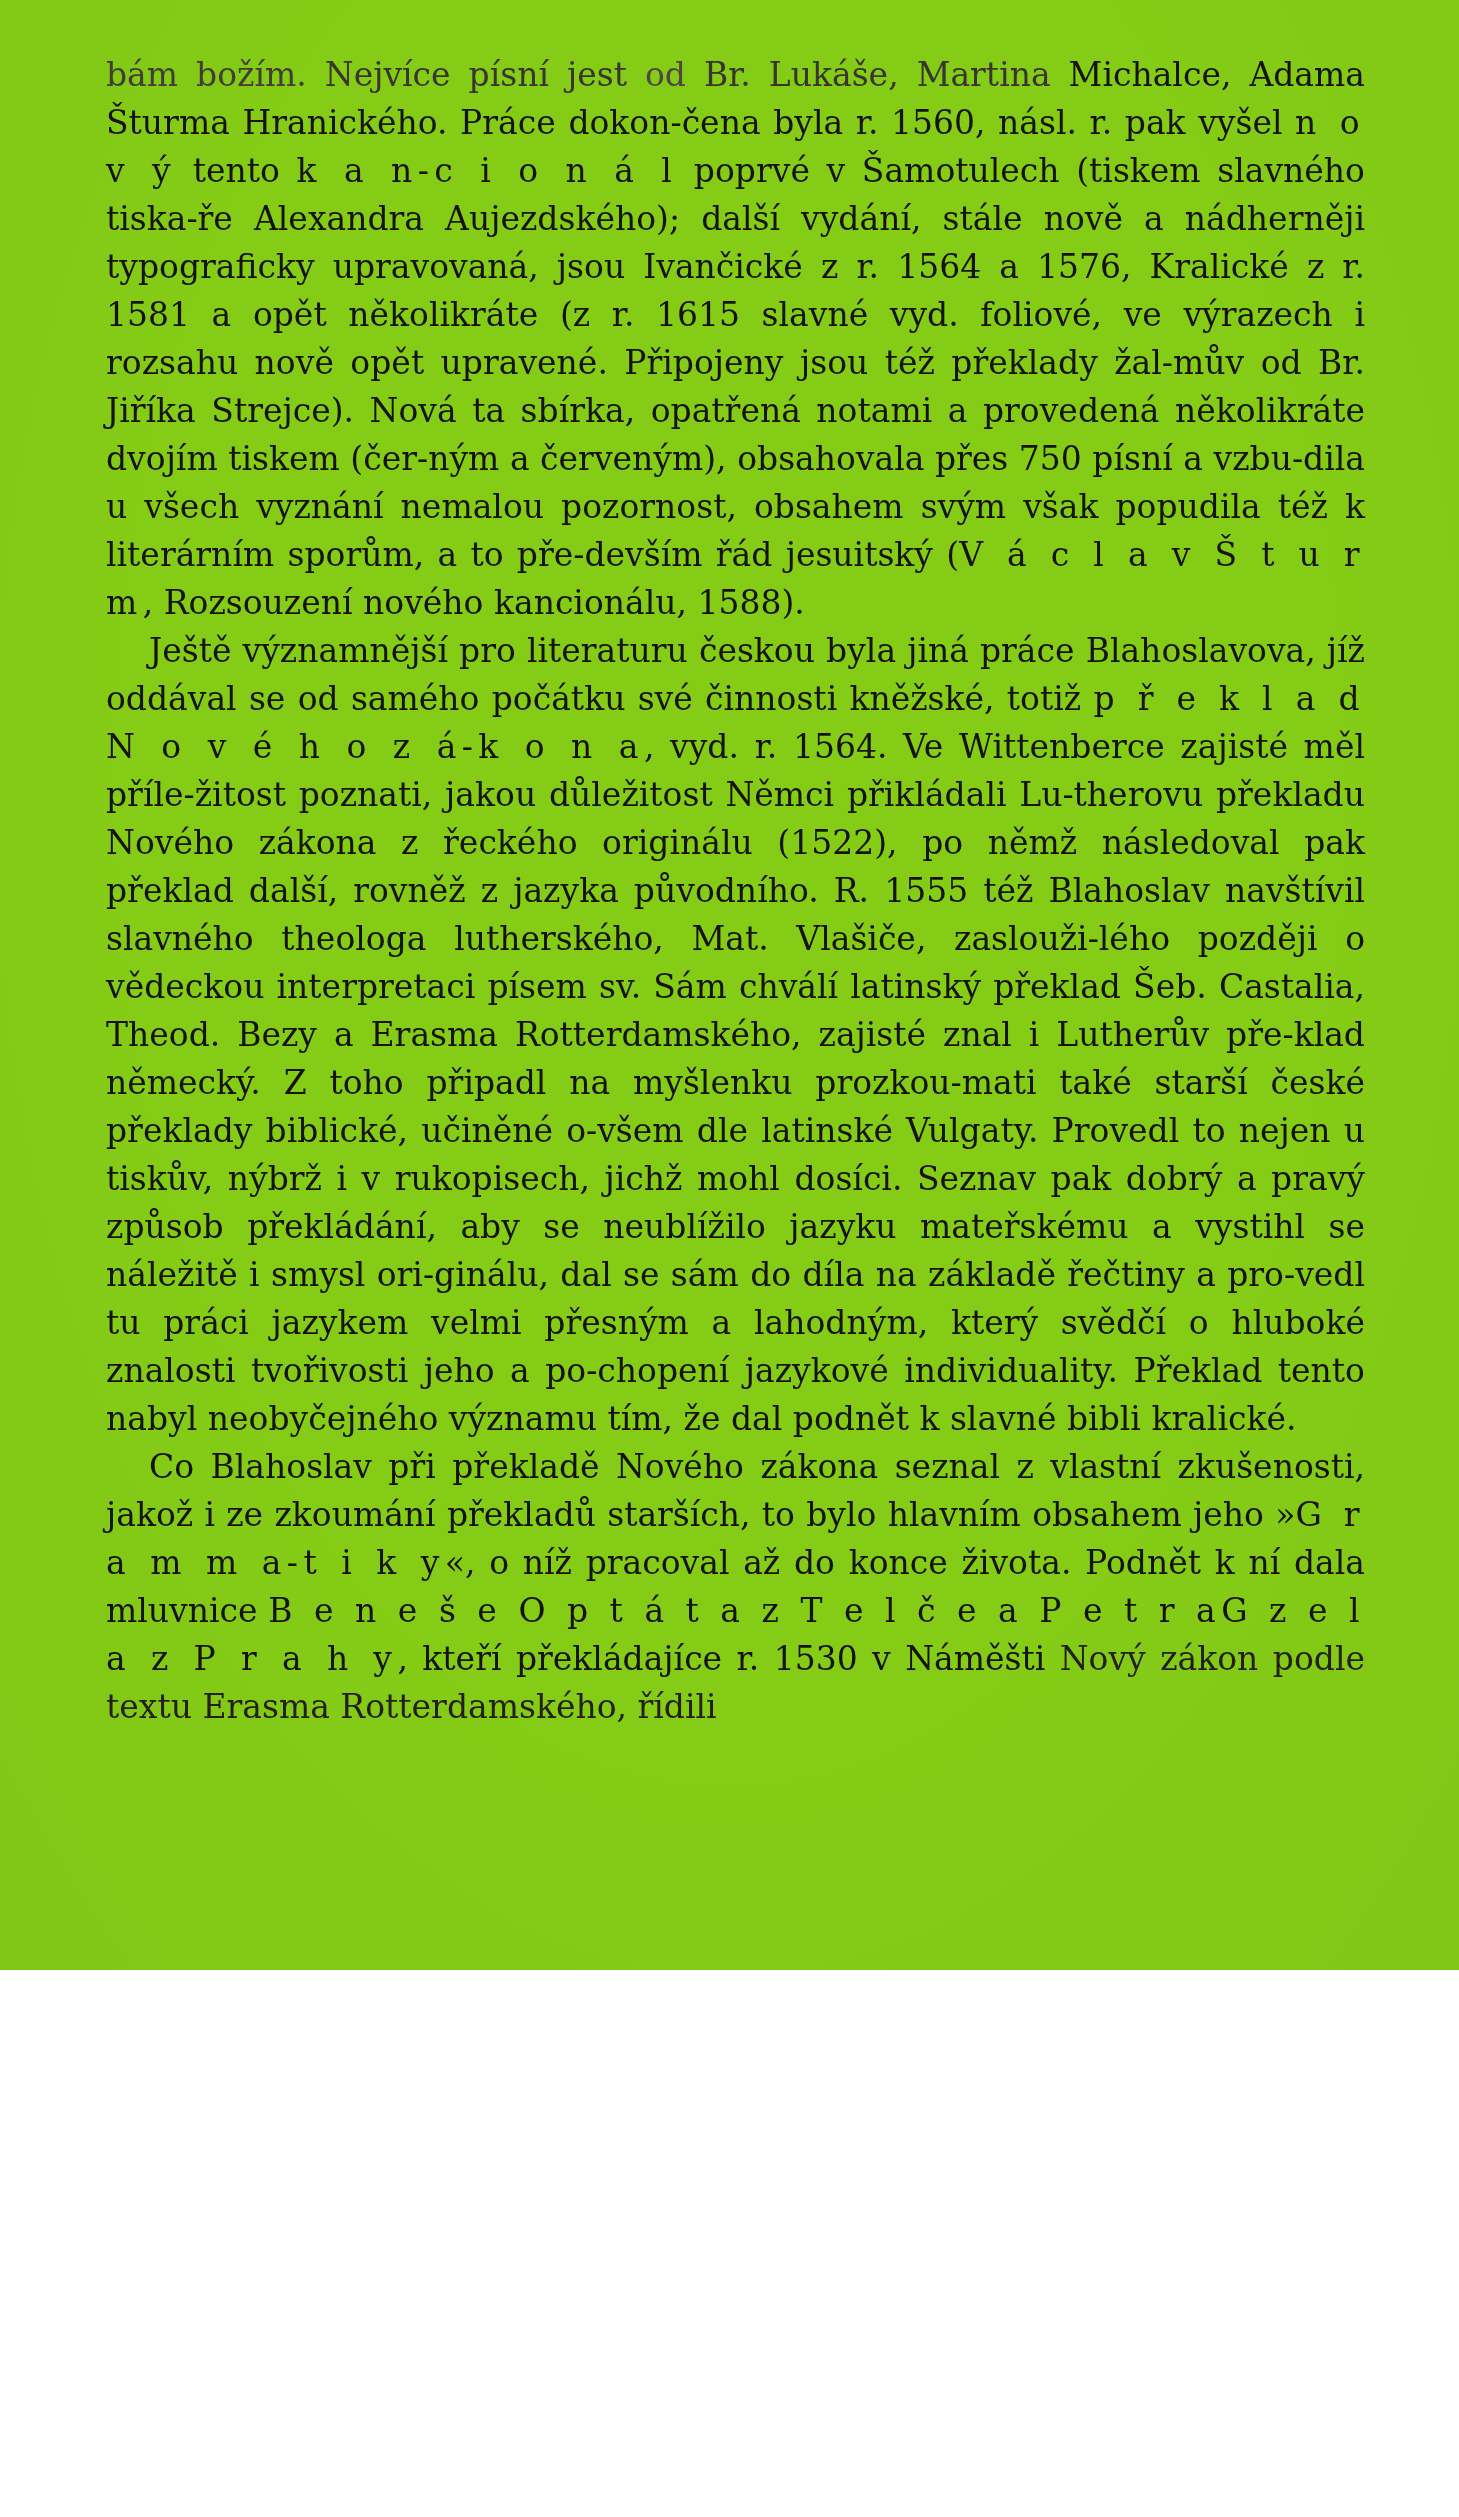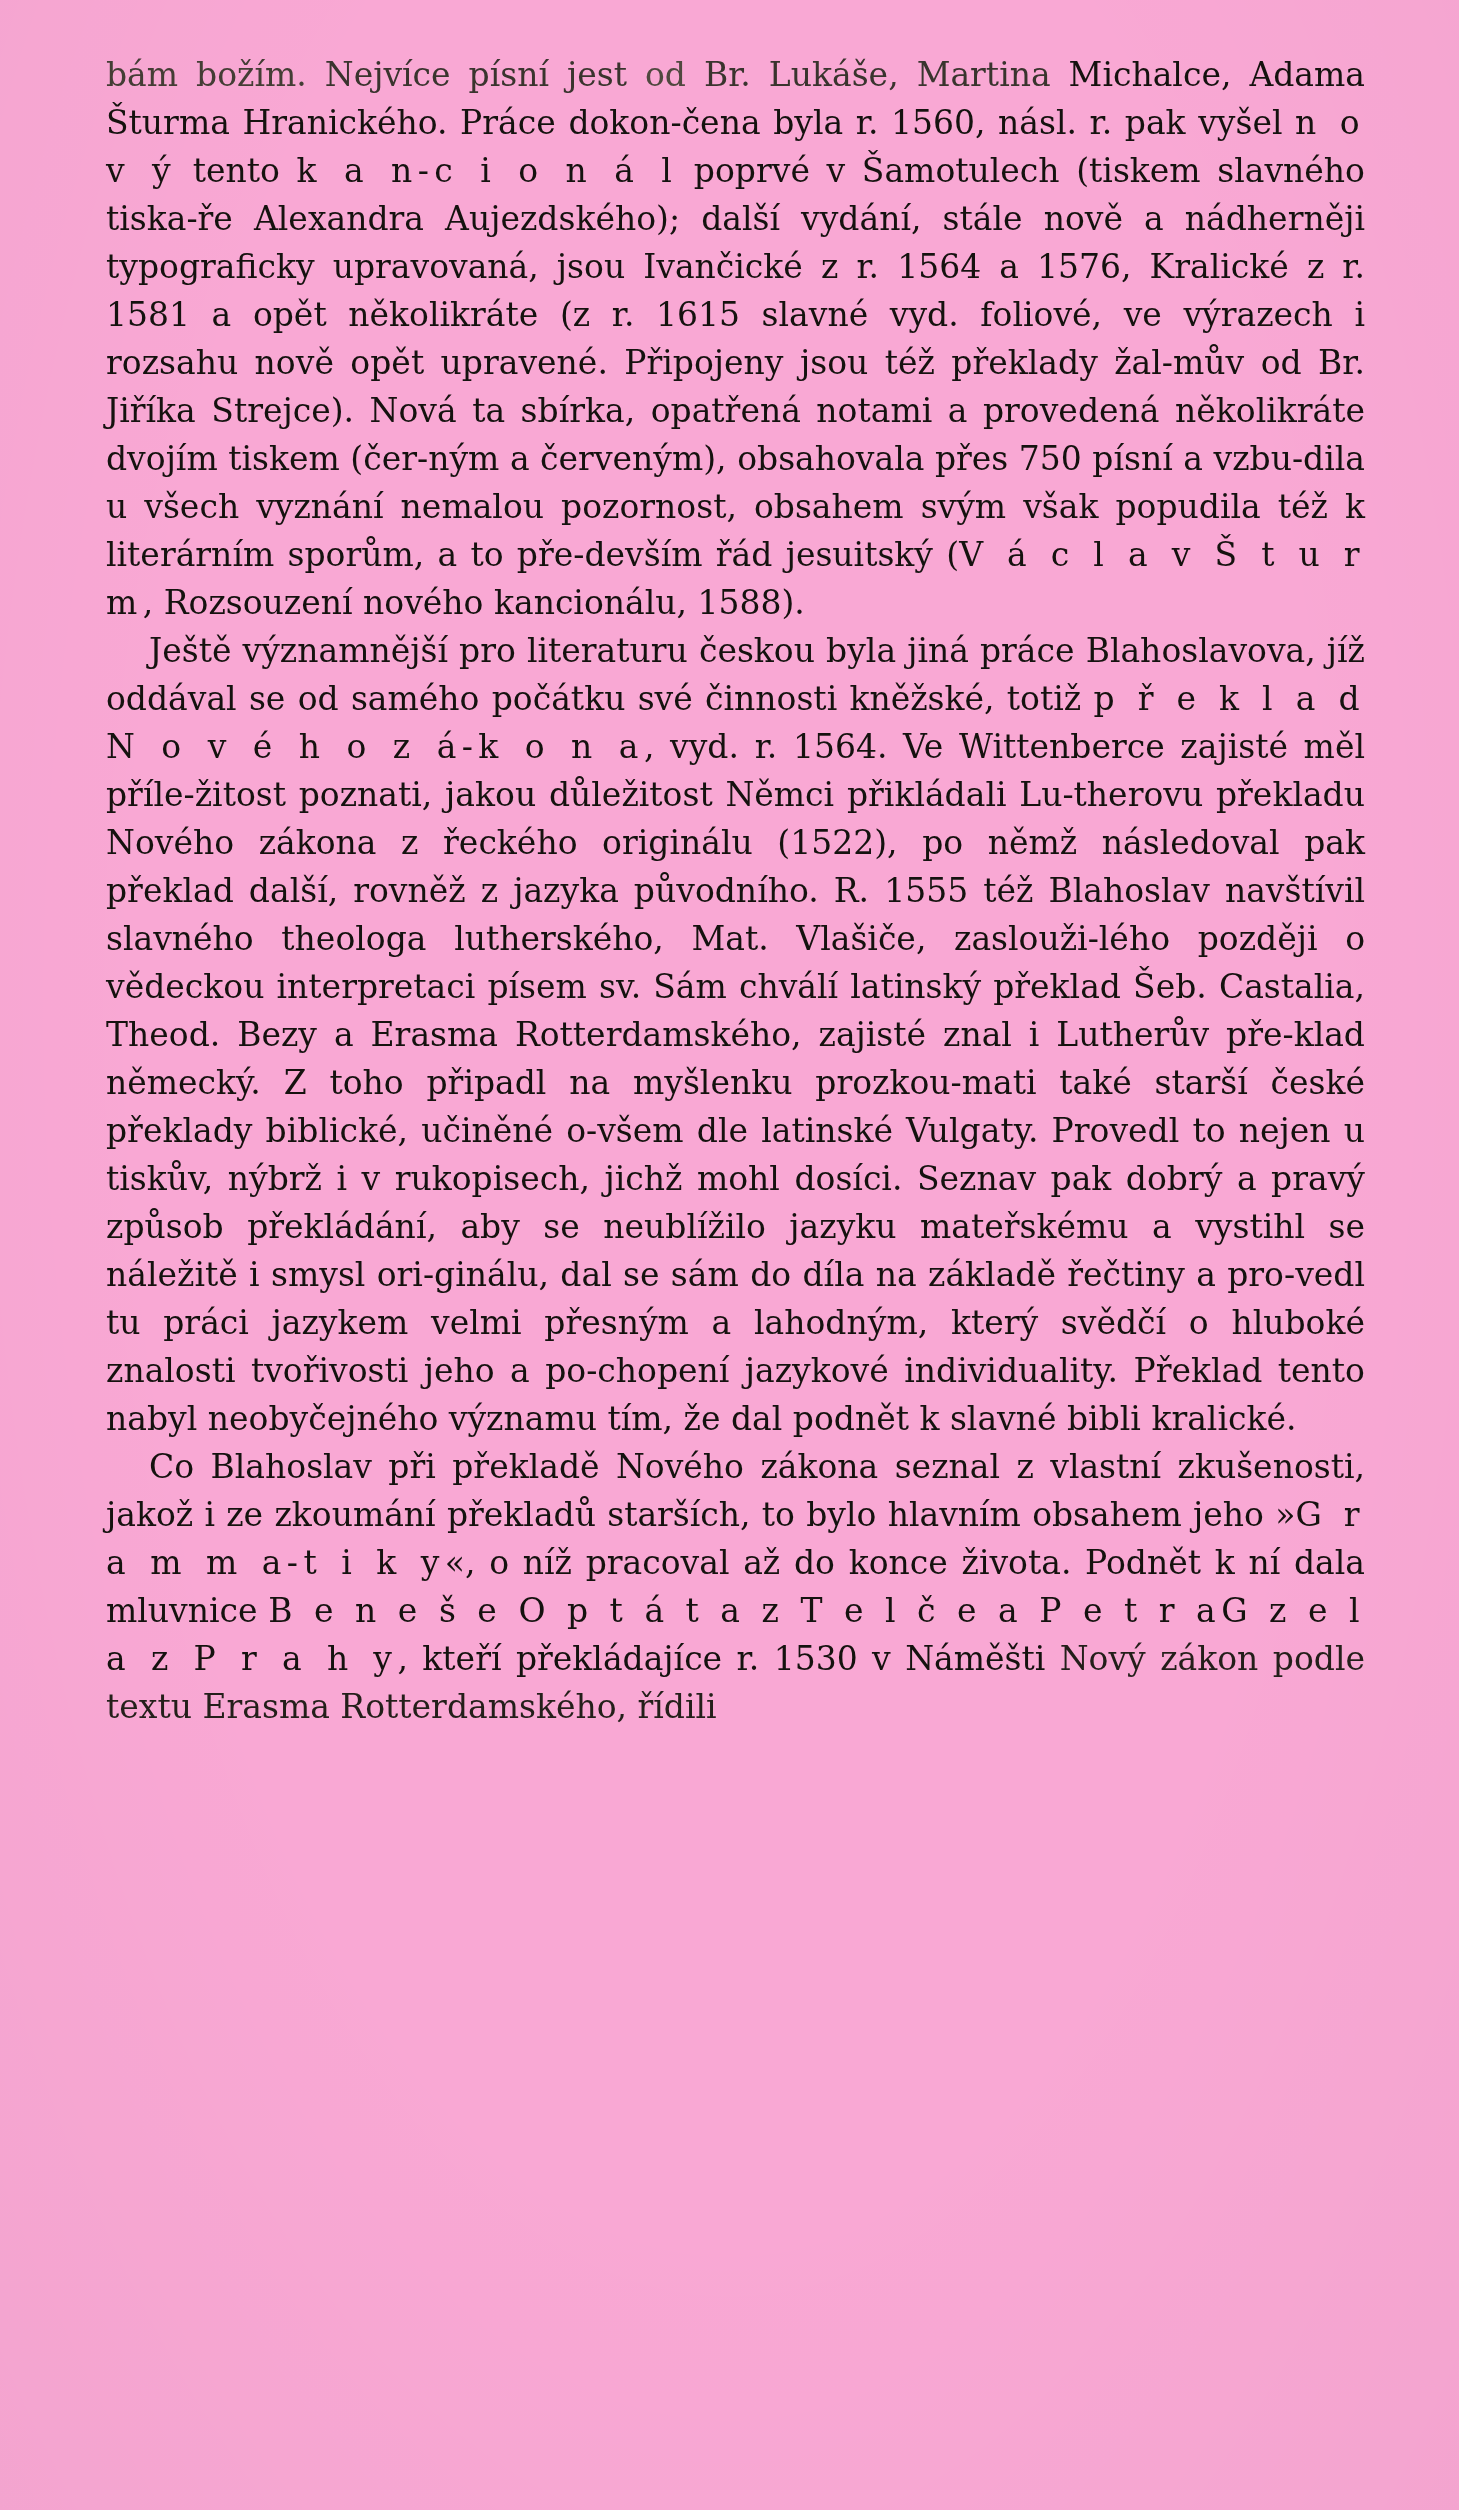--- a/index.html
+++ b/index.html
@@ -9,23 +9,23 @@
   }
   body {
     width: 1460px;
     height: 2518px;
     overflow: hidden;
     font-family: "DejaVu Serif", serif;
   }
   .page {
     box-sizing: border-box;
     width: 1460px;
-    height: 2510px;
+    height: 1970px;
     padding: 51px 95px 0 106px;
-    background: #f9a8d4;
+    background: #84cc16;
     position: relative;
   }
   .scan-tint {
     position: absolute;
     inset: 0;
     pointer-events: none;
     background:
       radial-gradient(ellipse at 50% 40%, rgba(255,255,255,0) 55%, rgba(0,0,0,0.022) 100%);
   }
   .text-block {

